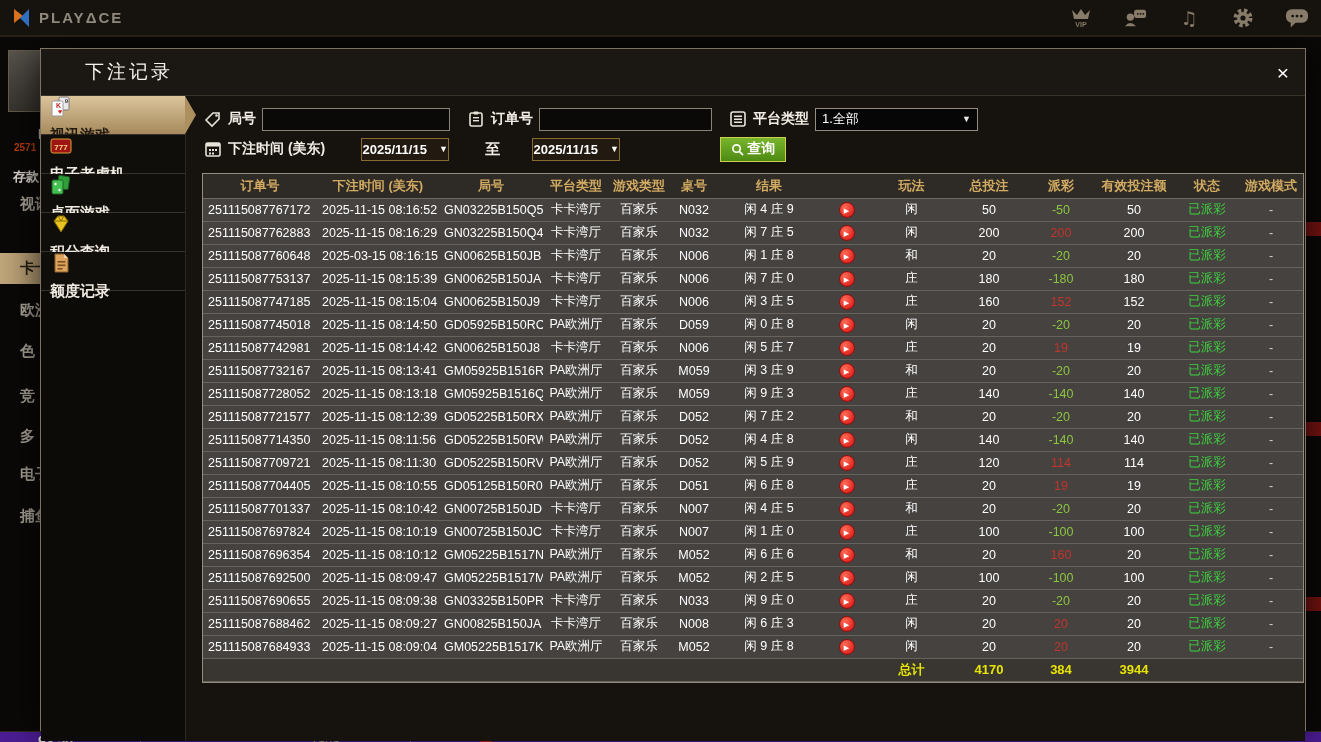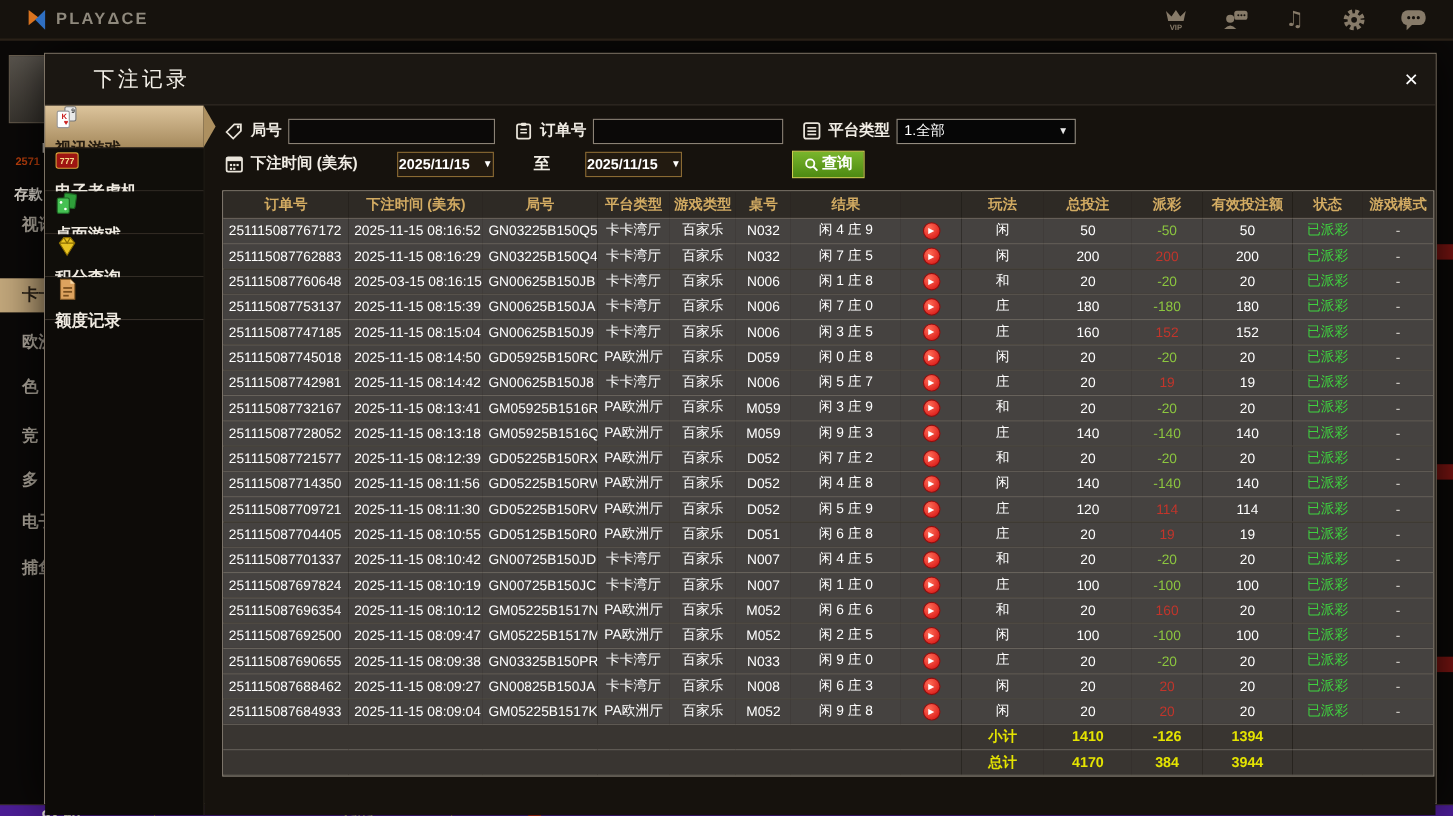--- a/index.html
+++ b/index.html
@@ -1,21 +1,21 @@
 <!DOCTYPE html>
 <html><head>
 <meta charset="utf-8">
 <style>
   * { margin:0; padding:0; box-sizing:border-box; }
   html,body { width:1321px; height:742px; overflow:hidden; }
   body { position:relative; background:#0b0908; font-family:"Liberation Sans","DejaVu Sans",sans-serif; }
 
   
   .topbar { position:absolute; top:0; left:0; right:0; height:37px; background:#16120d;
-            border-bottom:2px solid #292017; display:flex; align-items:center; padding:0 24px; z-index:3; }
+            border-bottom:2px solid #292017; display:flex; align-items:center; padding:0 12px; z-index:3; }
   .logo { display:flex; align-items:center; gap:7px; }
   .logo-text { color:#8f897d; font-size:15px; font-weight:bold; letter-spacing:2px; }
   .top-icons { margin-left:auto; display:flex; align-items:center; gap:30px; }
   .tico { width:24px; height:24px; color:#877b69; display:flex; align-items:center; justify-content:center; cursor:pointer; }
   .tico svg { display:block; }
   .music-glyph { font-size:19px; color:#877b69; font-family:"DejaVu Sans",sans-serif; }
 
   
   .bg-left { position:absolute; top:37px; left:0; width:47px; bottom:11px; overflow:hidden; z-index:1; }
   .frag { position:absolute; white-space:nowrap; }
@@ -643,28 +643,20 @@
                 <td><span class="play-btn">▶</span></td>
                 <td>闲</td>
                 <td>20</td>
                 <td class="pos">20</td>
                 <td>20</td>
                 <td class="st">已派彩</td>
                 <td class="mode">-</td>
               </tr>
               <tr class="sum-row">
                 <td colspan="8"></td>
-                <td>小计</td>
-                <td>1410</td>
-                <td>-126</td>
-                <td>1394</td>
-                <td colspan="2"></td>
-              </tr>
-              <tr class="sum-row">
-                <td colspan="8"></td>
                 <td>总计</td>
                 <td>4170</td>
                 <td>384</td>
                 <td>3944</td>
                 <td colspan="2"></td>
               </tr>
             </tbody>
         </table>
       </div>
 

